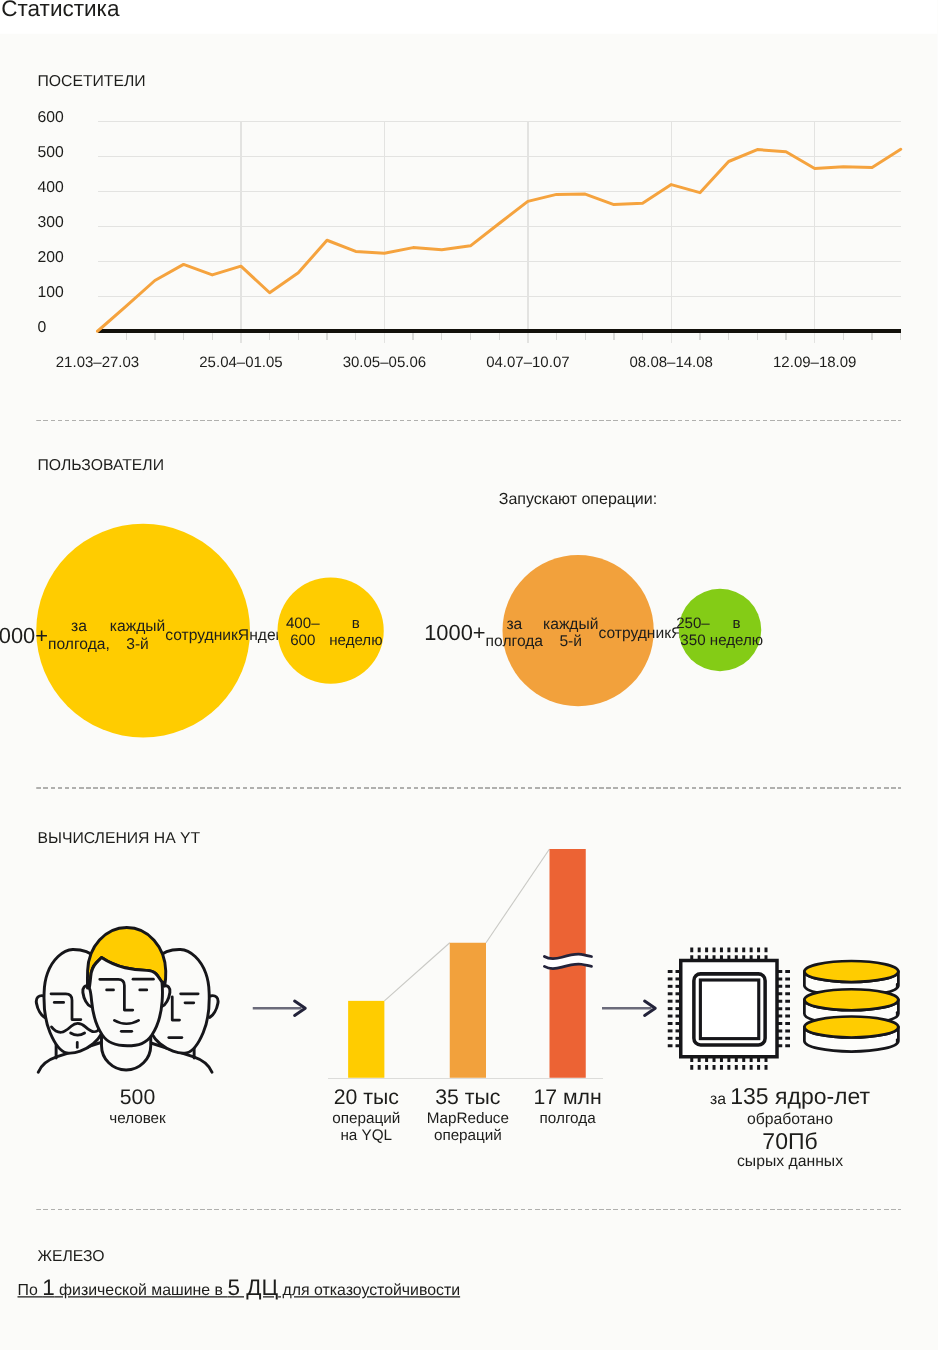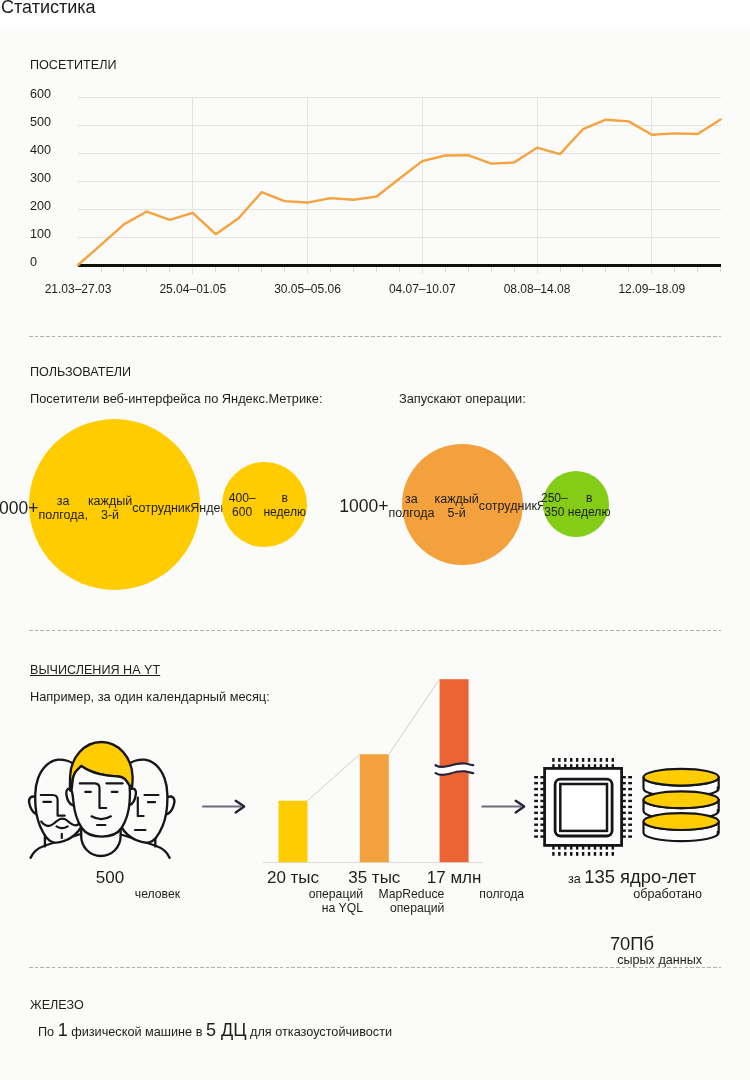--- a/index.html
+++ b/index.html
@@ -19,22 +19,22 @@
   
   .bubble{position:absolute;border-radius:50%;display:flex;flex-direction:row;
     align-items:center;justify-content:center;text-align:center;color:#1d1d1b;box-sizing:border-box;}
   .bubble .big{font-size:17.5px;line-height:20.5px;font-weight:400;letter-spacing:0;}
   .bubble .ln{font-size:12.5px;line-height:14.2px;}
   .bubble.sm .ln{font-size:12.1px;line-height:14px;}
 
   
   .cap{position:absolute;text-align:center;white-space:nowrap;}
   .cap .v{font-size:17px;line-height:20px;}
-  .cap .l{font-size:12.2px;line-height:13.4px;text-align:right;}
-  .cap.res .v{font-size:18.4px;line-height:19px;margin-top:32px;}
+  .cap .l{font-size:12.2px;line-height:13.4px;}
+  .cap.res .v{font-size:18.4px;line-height:19px;}
   .cap.res .l{font-size:12.6px;line-height:15px;}
   .cap.res > div{margin:0;}
 
   .hw{position:absolute;white-space:nowrap;}
   .hw .s{font-size:12.7px;}
   .hw .b{font-size:18px;}
   svg{display:block;}
 </style>
 </head>
 <body>
@@ -98,21 +98,20 @@
       </svg>
     </div>
 
   <div class="dashed" style="top:335px;">
       <svg width="692" height="3" viewBox="0 0 692 3">
         <line x1="0" y1="1.5" x2="692" y2="1.5" stroke="#b0b0ae" stroke-width="1.05" stroke-dasharray="3.6 2.1" shape-rendering="crispEdges"></line>
       </svg>
     </div>
 
   <div class="sec-head" style="left:30px;top:365.5px;">ПОЛЬЗОВАТЕЛИ</div>
-  <div class="sub" style="left:30px;top:392px;">Посетители веб-интерфейса по Яндекс.Метрике:</div>
   <div class="sub" style="left:399px;top:392px;">Запускают операции:</div>
   <div id="bubbles">
       <div class="bubble" style="left: 28.8px; top: 418.7px; width: 171px; height: 171px; background: rgb(255, 204, 0); padding-top: 8px;">
         <div class="big">2000+</div>
         <div class="ln">за полгода,</div>
         <div class="ln">каждый 3-й</div>
         <div class="ln">сотрудник</div>
         <div class="ln">Яндекса</div>
       </div>
       <div class="bubble sm" style="left: 222.1px; top: 462px; width: 85px; height: 85px; background: rgb(255, 204, 0); padding-top: 1px;">
@@ -131,22 +130,21 @@
         <div class="ln">в неделю</div>
       </div>
     </div>
 
   <div class="dashed" style="top:629px;">
       <svg width="692" height="3" viewBox="0 0 692 3">
         <line x1="0" y1="1.5" x2="692" y2="1.5" stroke="#b0b0ae" stroke-width="1.05" stroke-dasharray="3.6 2.1" shape-rendering="crispEdges"></line>
       </svg>
     </div>
 
-  <div class="sec-head" style="left:30px;top:663.5px;text-decoration:underline;">ВЫЧИСЛЕНИЯ НА YT</div>
-  <div class="sub" style="left:30px;top:689.5px;">Например, за один календарный месяц:</div>
+  <div class="sec-head" style="left:30px;top:663.5px;">ВЫЧИСЛЕНИЯ НА YT</div>
   <div id="compute-row" style="position:absolute;left:0;top:0;width:750px;height:1080px;">
     <svg width="750" height="1080" viewBox="0 0 750 1080" style="position:absolute;left:0;top:0;">
       <g id="people-icon">
           <g>
             <path d="M30.6,857.8 c2.6,-6.5 8.4,-10.2 14.6,-12.3 l35.5,-11.5" fill="none" stroke="#16161a" stroke-width="2.35" stroke-linecap="round" stroke-linejoin="round"></path>
             <path d="M169.6,857.8 c-2.6,-6.5 -8.4,-10.2 -14.6,-12.3 l-35.5,-11.5" fill="none" stroke="#16161a" stroke-width="2.35" stroke-linecap="round" stroke-linejoin="round"></path>
             <path d="M44.9,846.4 l0,-18.5" fill="none" stroke="#16161a" stroke-width="2.35" stroke-linecap="round" stroke-linejoin="round"></path>
             <path d="M155.3,846.4 l0,-18.5" fill="none" stroke="#16161a" stroke-width="2.35" stroke-linecap="round" stroke-linejoin="round"></path>
           </g>
           <g>
@@ -334,14 +332,14 @@
     </div>
   </div>
 
   <div class="dashed" style="top:965.8px;">
       <svg width="692" height="3" viewBox="0 0 692 3">
         <line x1="0" y1="1.5" x2="692" y2="1.5" stroke="#b0b0ae" stroke-width="1.05" stroke-dasharray="3.6 2.1" shape-rendering="crispEdges"></line>
       </svg>
     </div>
 
   <div class="sec-head" style="left:30px;top:998.5px;text-align:right;">ЖЕЛЕЗО</div>
-  <div class="hw" style="left:38px;top:1021px;line-height:18px;" id="hw-text"><span class="s">По&nbsp;</span><span class="b">1</span><span class="s">&nbsp;физической&nbsp;машине&nbsp;в&nbsp;</span><span class="b">5&nbsp;ДЦ</span><span class="s">&nbsp;для&nbsp;отказоустойчивости</span></div>
+  <div class="hw" style="left:14px;top:1021px;line-height:18px;text-decoration:underline;" id="hw-text"><span class="s">По&nbsp;</span><span class="b">1</span><span class="s">&nbsp;физической&nbsp;машине&nbsp;в&nbsp;</span><span class="b">5&nbsp;ДЦ</span><span class="s">&nbsp;для&nbsp;отказоустойчивости</span></div>
 </div>
 
 </body></html>

